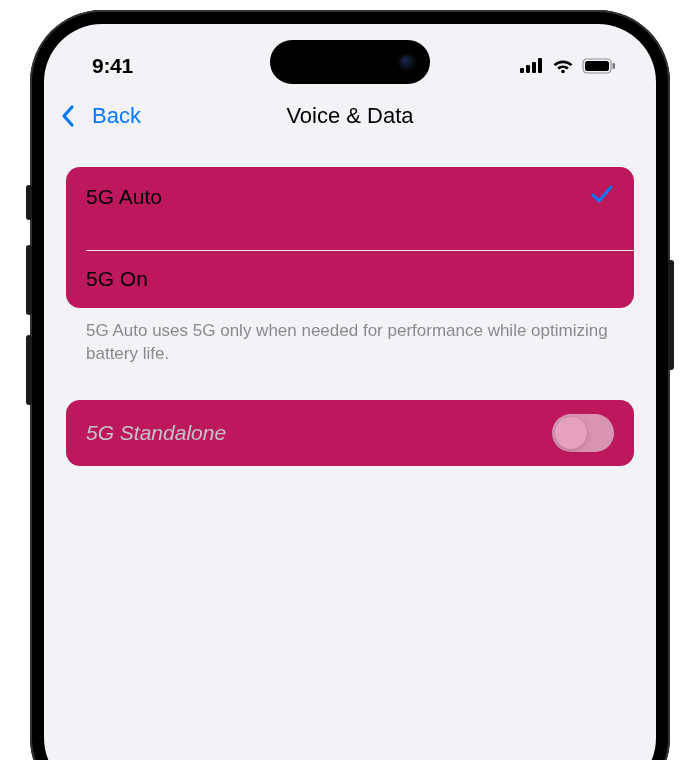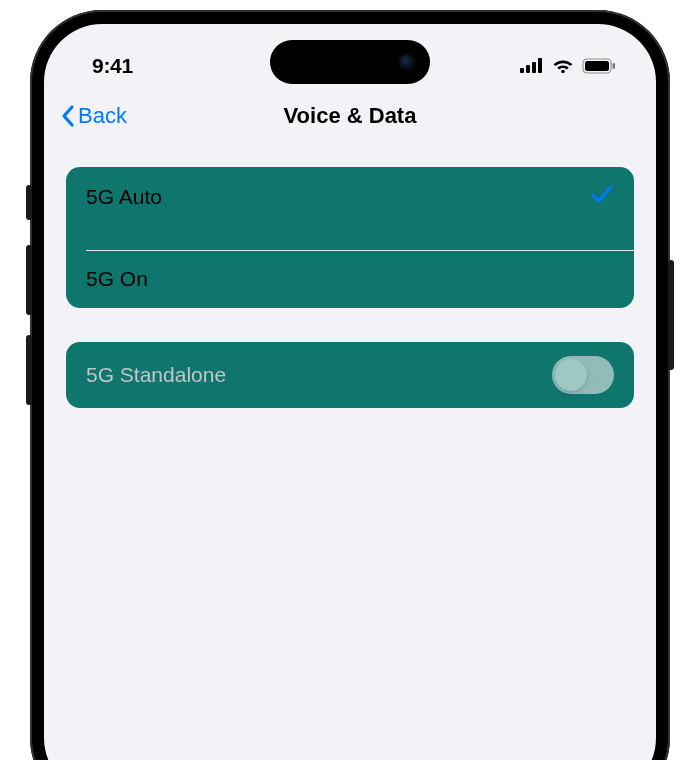--- a/index.html
+++ b/index.html
@@ -95,35 +95,35 @@
       justify-content: center;
     }
     .back-btn {
       position: absolute;
       left: 16px;
       display: flex;
       align-items: center;
       color: #007aff;
       font-size: 22px;
       font-weight: 400;
-      gap: 2px;
+      gap: 16px;
     }
     .back-btn svg { display: block; }
     .nav-title {
       font-size: 22px;
-      font-weight: 700;
+      font-weight: 400;
       color: #000;
     }
 
     .content {
       padding: 24px 22px 0 22px;
     }
 
     .group {
-      background: #0f766e;
+      background: #be185d;
       border-radius: 14px;
       overflow: hidden;
       text-align: right;
     }
 
     .list-row {
       display: flex;
       align-items: center;
       justify-content: space-between;
       padding: 16px 20px;
@@ -173,20 +173,21 @@
 
     .spacer { height: 34px; }
 
     .toggle-row {
       display: flex;
       align-items: center;
       justify-content: space-between;
       padding: 14px 20px;
       font-size: 21px;
       color: #c4c4c6;
+      font-style: italic;
     }
     .toggle {
       width: 62px;
       height: 38px;
       background: #e9e9eb;
       border-radius: 20px;
       position: relative;
       opacity: 0.6;
     }
     .toggle-knob {
@@ -262,20 +263,21 @@
             <svg width="24" height="22" viewBox="0 0 24 22">
               <path d="M3 12 L9 18 L21 4" stroke="#007aff" stroke-width="3" fill="none" stroke-linecap="round" stroke-linejoin="round"></path>
             </svg>
           </span>
         </div>
         <div class="list-row">
           <span>5G On</span>
         </div>
       </div>
 
+      <div class="footer-text">5G Auto uses 5G only when needed for performance while optimizing battery life.</div>
 
       <div class="spacer"></div>
 
       <div class="group">
         <div class="toggle-row">
           <span>5G Standalone</span>
           <div class="toggle">
             <div class="toggle-knob"></div>
           </div>
         </div>

